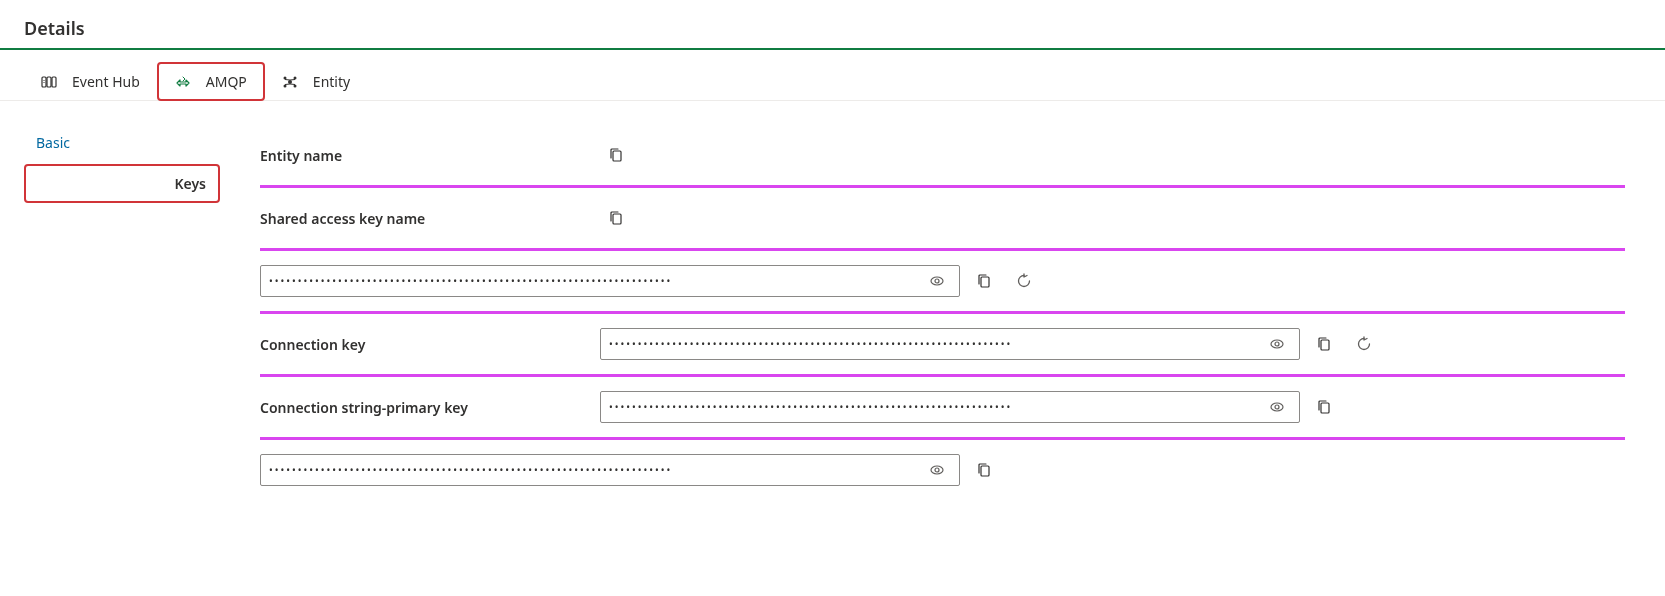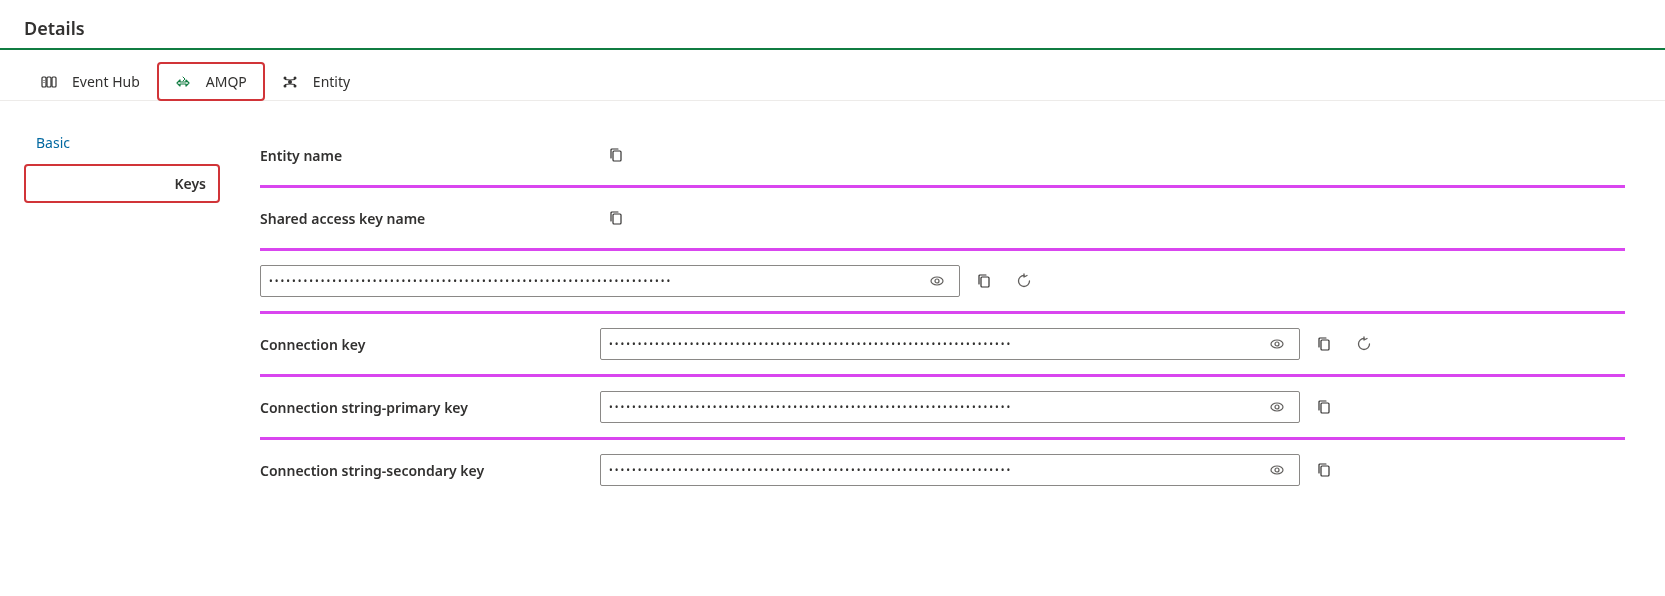--- a/index.html
+++ b/index.html
@@ -349,21 +349,20 @@
           <button class="copy-btn" title="Copy">
             <svg class="icon-svg" viewBox="0 0 16 16" fill="none" xmlns="http://www.w3.org/2000/svg">
               <rect x="5" y="4" width="8" height="10" rx="1" stroke="#323130" stroke-width="1.2" fill="none"></rect>
               <path d="M3 11 L3 3 Q3 2 4 2 L10 2" stroke="#323130" stroke-width="1.2" fill="none" stroke-linecap="round"></path>
             </svg>
           </button>
         </div>
       </div>
 
       <div class="field-row">
-        <div class="field-label">Connection string-secondary key</div>
         <div class="field-value-area">
           <div class="password-field">
             <span class="password-dots">••••••••••••••••••••••••••••••••••••••••••••••••••••••••••••••••••••••</span>
             <button class="eye-btn" title="Show/Hide">
               <svg class="icon-svg" viewBox="0 0 16 16" fill="none" xmlns="http://www.w3.org/2000/svg">
                 <ellipse cx="8" cy="8" rx="6" ry="4" stroke="#605e5c" stroke-width="1.2" fill="none"></ellipse>
                 <circle cx="8" cy="8" r="2" stroke="#605e5c" stroke-width="1.2" fill="none"></circle>
               </svg>
             </button>
           </div>

